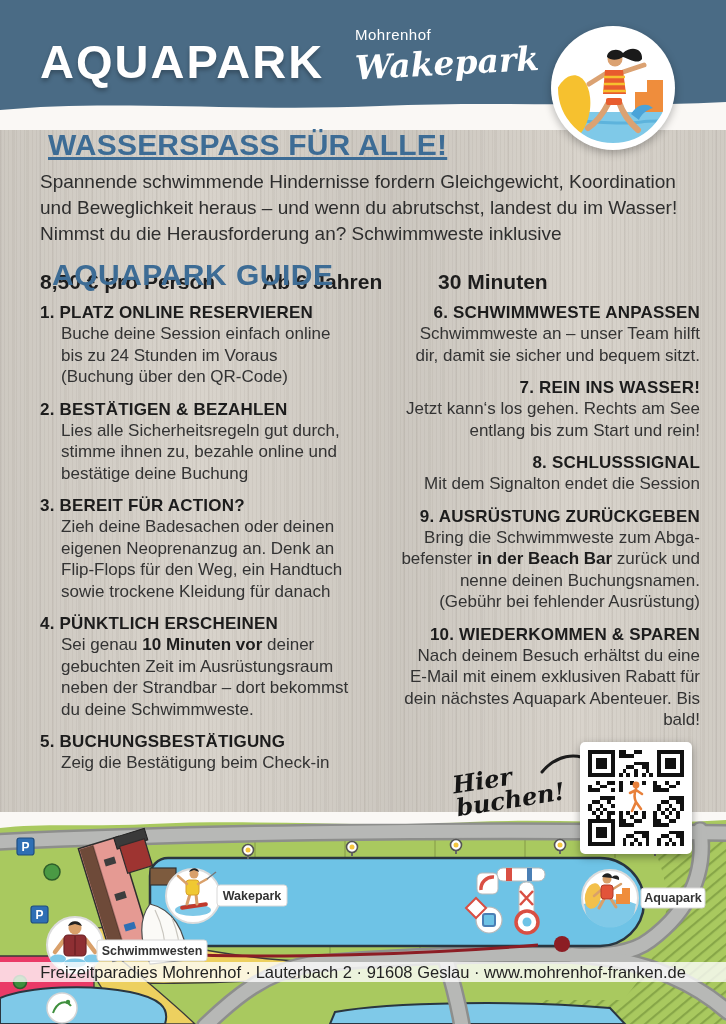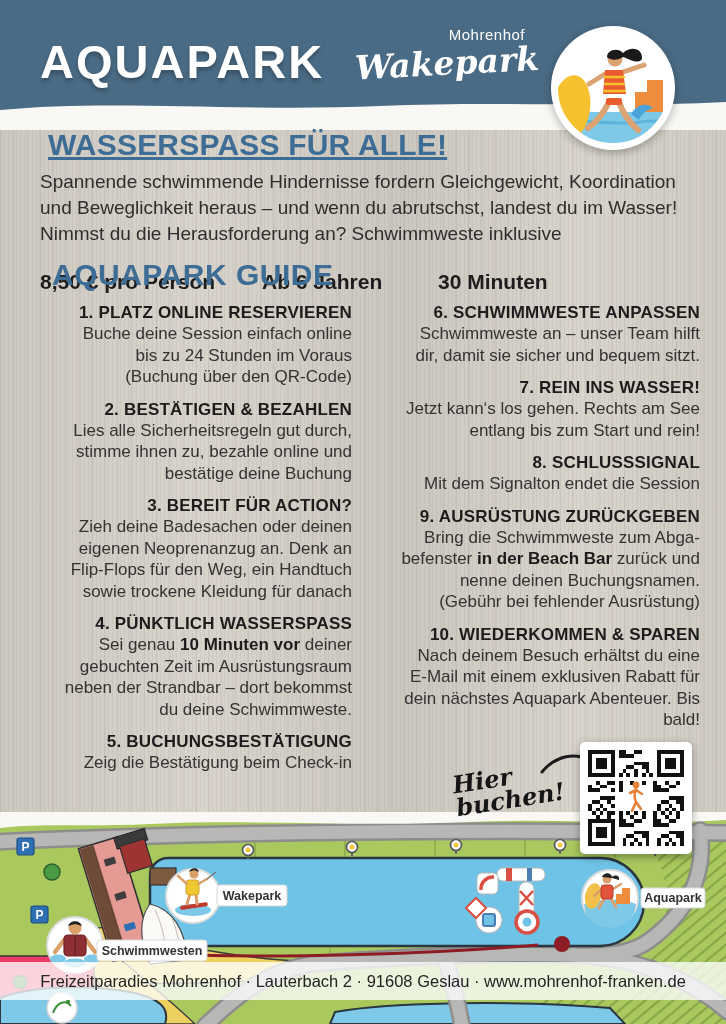--- a/index.html
+++ b/index.html
@@ -8,58 +8,58 @@
     background-color:#d8d3cb;
     background-image:
       repeating-linear-gradient(90deg, rgba(110,100,90,.07) 0 1px, transparent 1px 4px),
       repeating-linear-gradient(90deg, rgba(90,80,70,.05) 0 2px, transparent 2px 13px),
       linear-gradient(90deg, rgba(0,0,0,.05), rgba(0,0,0,0) 28%, rgba(0,0,0,.06) 55%, rgba(0,0,0,0) 80%, rgba(0,0,0,.04));
   }
   
   .header{position:absolute;top:0;left:0;width:726px;height:118px;background:#4a6b85;z-index:1;}
   .header-title{position:absolute;top:34px;left:40px;font-size:47px;font-weight:800;color:#fff;
     letter-spacing:2px;text-shadow:0 3px 4px rgba(0,0,0,.28);}
-  .brand{position:absolute;top:26px;left:355px;width:170px;text-align:right;color:#fff;}
+  .brand{position:absolute;top:26px;left:355px;width:170px;text-align:left;color:#fff;}
   .brand-top{font-size:15px;font-weight:400;letter-spacing:.5px;}
   .brand-script{font-family:"DejaVu Serif",serif;font-style:italic;font-weight:700;font-size:33px;
     transform:rotate(-3deg);margin-top:1px;}
   .wave{position:absolute;top:94px;left:0;width:726px;height:36px;z-index:2;}
   .badge{position:absolute;left:551px;top:26px;width:124px;height:124px;border-radius:50%;
     background:#fff;box-shadow:0 3px 9px rgba(0,0,0,.28);z-index:6;}
   
   .intro{position:absolute;top:128px;left:40px;width:658px;z-index:3;}
   .intro h1{margin:0 8px 7px;font-size:30px;font-weight:800;color:#3d6c95;letter-spacing:.2px;text-decoration:underline;}
   .intro p{margin:0 0 22px;font-size:19px;line-height:1.38;color:#2e2e2e;}
   .facts{display:flex;font-size:21px;font-weight:700;color:#1d1d1d;margin-top:20px;}
   .fact1{width:222px;} .fact2{width:176px;}
   
   .guide{position:absolute;top:258px;left:40px;width:660px;z-index:3;}
   .guide h2{margin:0 12px 10px;font-size:30px;font-weight:800;color:#3d6c95;letter-spacing:.5px;}
   .cols{display:flex;gap:26px;}
-  .col-l{width:312px;text-align:right;} .col-r{width:322px;text-align:right;}
+  .col-l{width:312px;} .col-r{width:322px;text-align:right;}
   .g-item{margin-bottom:11px;font-size:17px;}
   .g-title{font-weight:700;color:#1c1c1c;line-height:21px;letter-spacing:.2px;}
   .g-body{padding-left:21px;line-height:21.5px;color:#333;hyphens:manual;}
   .g-body b{color:#1c1c1c;}
   
   .booking{position:absolute;left:440px;top:738px;width:286px;height:130px;z-index:5;}
   .hier{position:absolute;left:14px;top:28px;font-family:"DejaVu Serif",serif;font-style:italic;
     font-weight:700;font-size:24px;line-height:.95;color:#151515;transform:rotate(-9deg);}
   .arrow{position:absolute;left:100px;top:10px;}
   .qr-card{position:absolute;left:140px;top:4px;width:112px;height:112px;background:#fff;border-radius:5px;
     box-shadow:0 3px 8px rgba(0,0,0,.35);display:flex;align-items:center;justify-content:center;}
   .qr-wrap{position:relative;width:96px;height:96px;}
   .qr-wrap svg.qr{width:96px;height:96px;display:block;}
   .qr-icon{position:absolute;left:34px;top:30px;}
   
   .map{position:absolute;top:812px;left:0;width:726px;height:212px;z-index:1;}
   .map svg{display:block;}
   .map-label{font-family:"Liberation Sans",sans-serif;font-weight:700;fill:#333;}
   
-  .footer-band{position:absolute;top:962px;left:0;width:726px;height:38px;background:rgba(255,255,255,.78);
+  .footer-band{position:absolute;top:962px;left:0;width:726px;height:20px;background:rgba(255,255,255,.78);
     display:flex;align-items:center;justify-content:center;z-index:4;
     font-size:16.5px;color:#232323;}
 </style>
 </head>
 <body>
 
 <div class="page">
 
   <div class="header">
     <div class="header-title">AQUAPARK</div>
@@ -125,21 +125,21 @@
           <div class="g-title"><span>2.</span> <span>BESTÄTIGEN &amp; BEZAHLEN</span></div>
           <div class="g-body"><span>Lies alle Sicherheitsregeln gut durch, stimme ihnen zu, bezahle online und bestätige deine Buchung</span><b></b><span></span></div>
         </div>
 
         <div class="g-item">
           <div class="g-title"><span>3.</span> <span>BEREIT FÜR ACTION?</span></div>
           <div class="g-body"><span>Zieh deine Badesachen oder deinen eigenen Neoprenanzug an. Denk an Flip-Flops für den Weg, ein Handtuch sowie trockene Kleidung für danach</span><b></b><span></span></div>
         </div>
 
         <div class="g-item">
-          <div class="g-title"><span>4.</span> <span>PÜNKTLICH WASSERSPASS</span></div>
+          <div class="g-title"><span>4.</span> <span>PÜNKTLICH ERSCHEINEN</span></div>
           <div class="g-body"><span>Sei genau </span><b>10 Minuten vor</b><span> deiner gebuchten Zeit im Ausrüstungsraum neben der Strandbar – dort bekommst du deine Schwimmweste.</span></div>
         </div>
 
         <div class="g-item">
           <div class="g-title"><span>5.</span> <span>BUCHUNGSBESTÄTIGUNG</span></div>
           <div class="g-body"><span>Zeig die Bestätigung beim Check-in</span><b></b><span></span></div>
         </div>
 
       </div>
       <div class="col-r">

